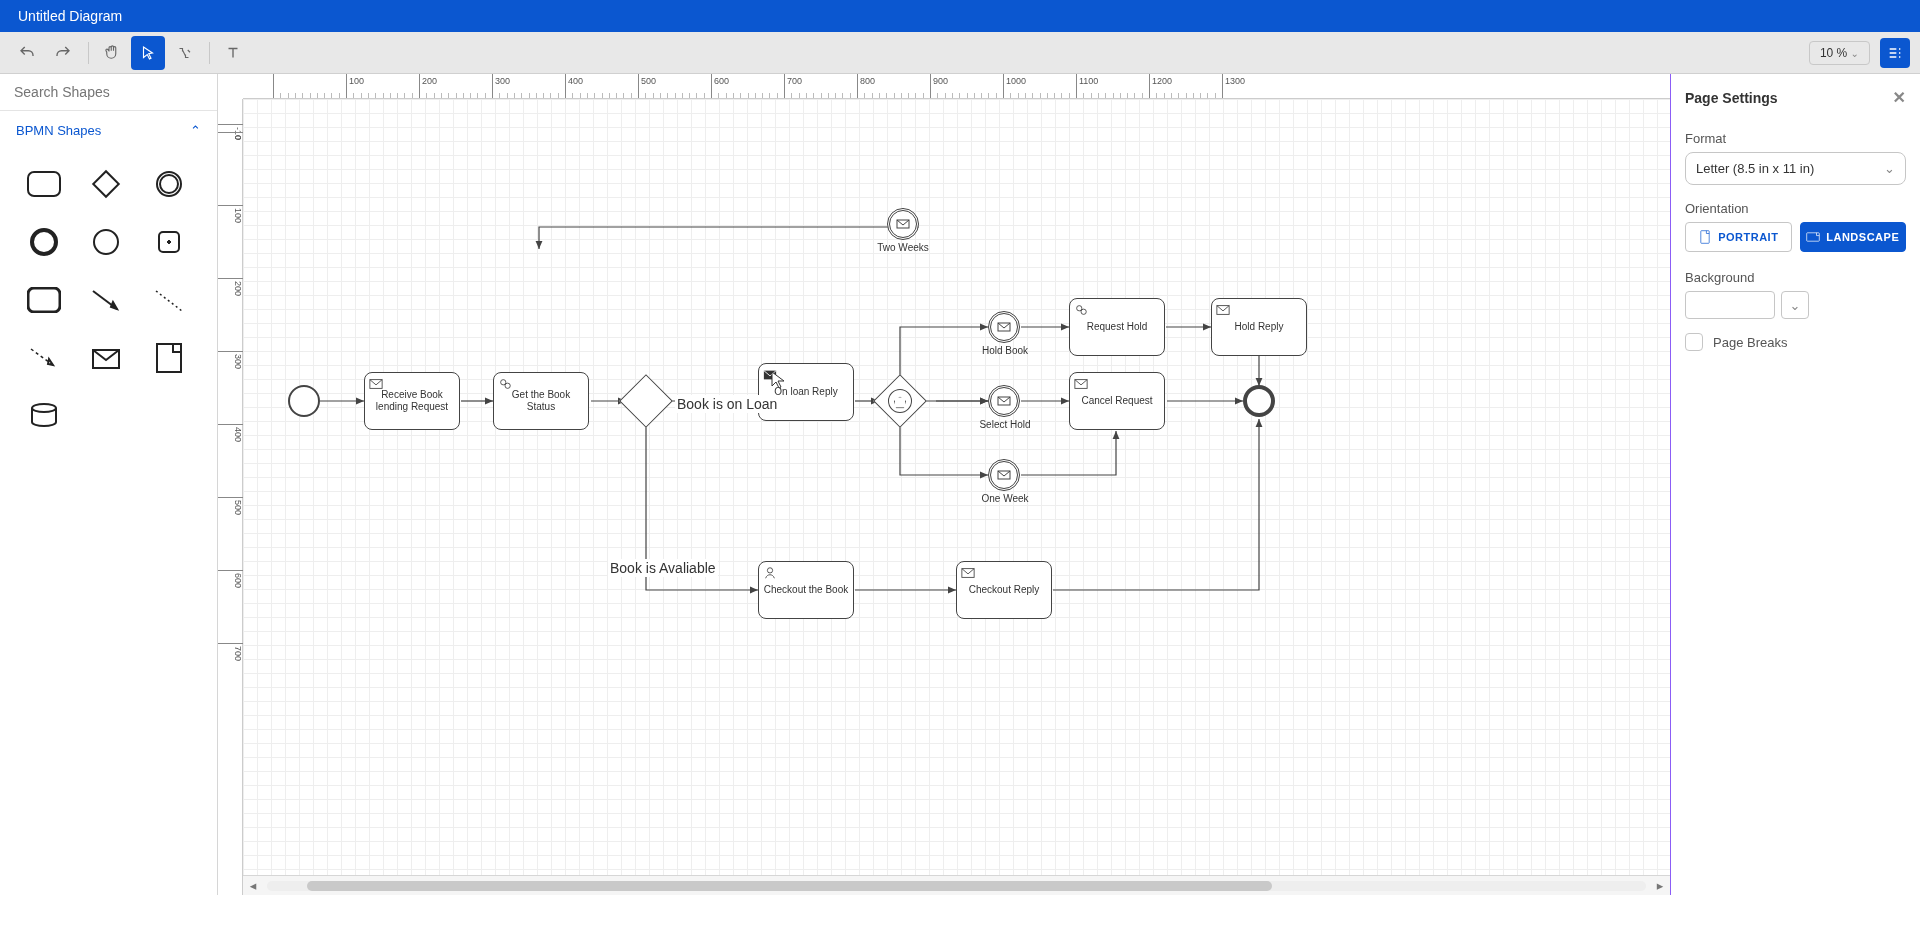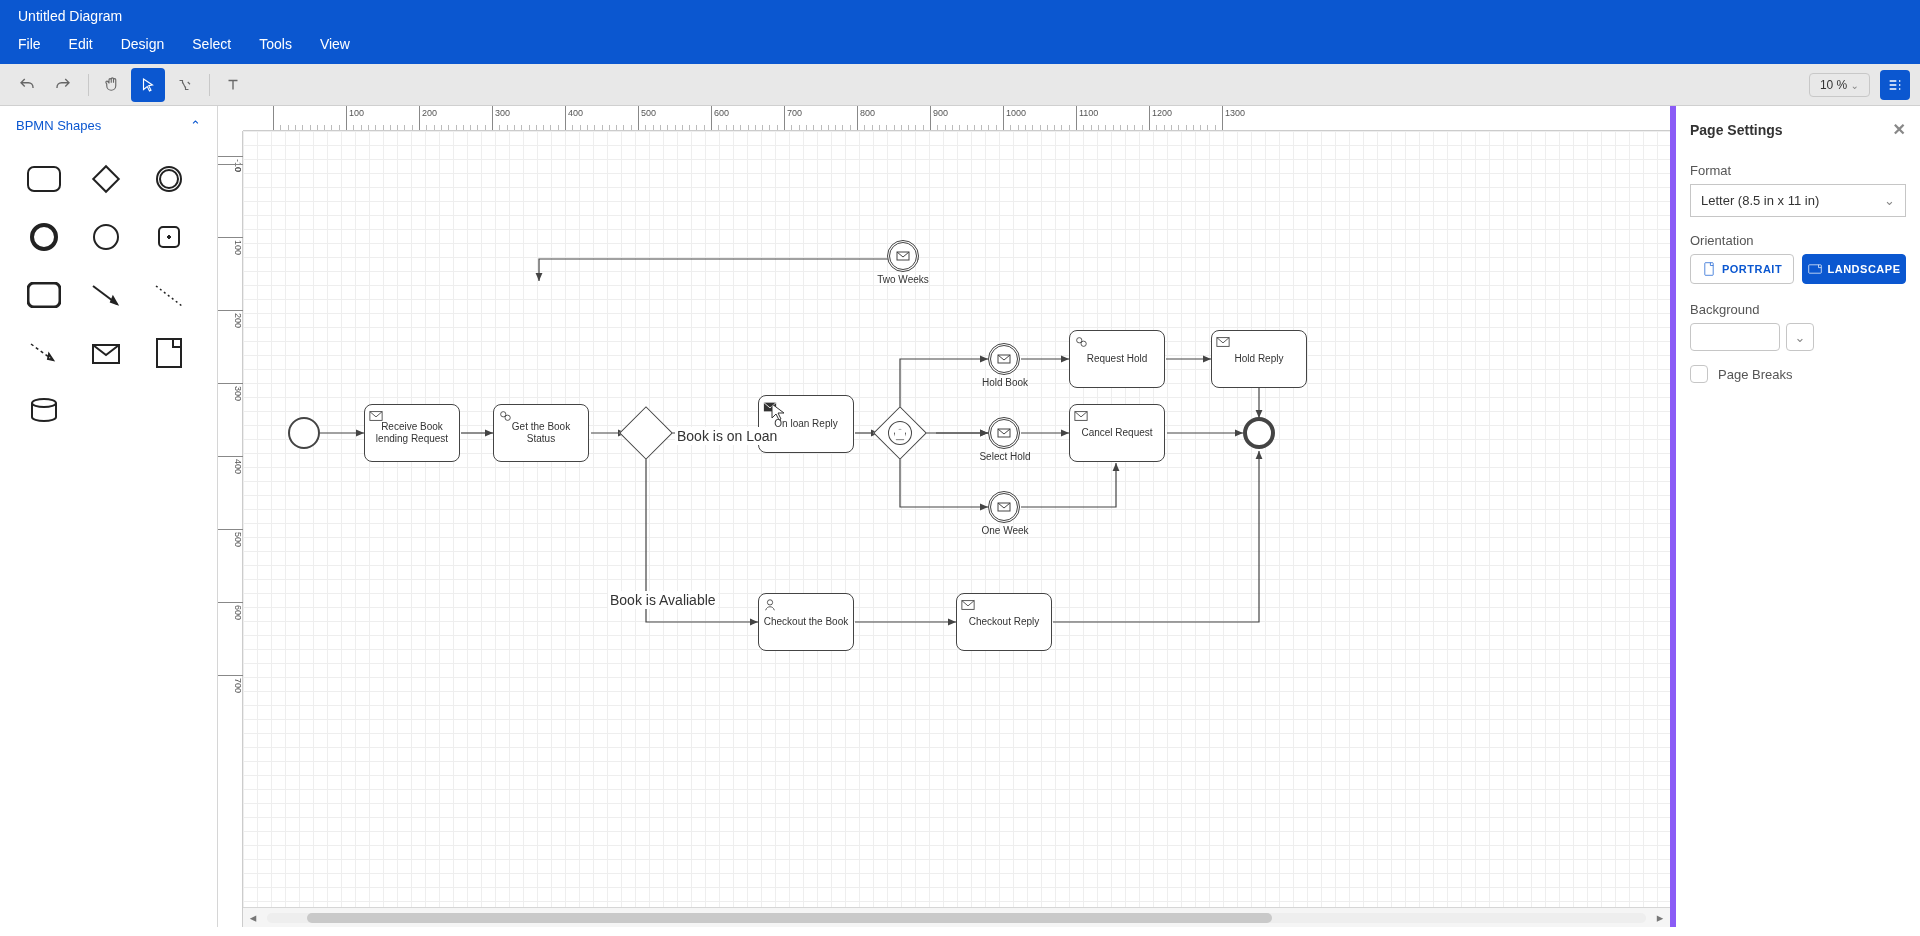--- a/index.html
+++ b/index.html
@@ -56,49 +56,41 @@
 .gateway.eb::before{content:"";position:absolute;left:13px;top:13px;width:10px;height:10px;border:1px solid #444;clip-path:polygon(50% 0,100% 38%,82% 100%,18% 100%,0 38%);transform:rotate(-45deg)}
 
 .edgelbl{position:absolute;font-size:14px;background:#fff;padding:1px 2px}
 
 .hscroll{position:absolute;left:25px;right:0;bottom:0;height:20px;background:#f5f5f5;border-top:1px solid #d6d6d6;display:flex;align-items:center}
 .hscroll .arrow{width:20px;height:20px;display:flex;align-items:center;justify-content:center;color:#777;cursor:pointer}
 .hscroll .track{flex:1;height:10px;background:#eee;border-radius:5px;position:relative;margin:0 4px}
 .hscroll .thumb{position:absolute;left:40px;width:70%;height:10px;background:#c9c9c9;border-radius:5px}
 
 
-.right{width:250px;border-left:6px solid #8b5cf6;background:#fff;padding:0}
+.right{width:250px;border-left:1px solid #8b5cf6;background:#fff;padding:0}
 .rhdr{display:flex;justify-content:space-between;align-items:center;padding:14px 14px 10px;font-weight:600;font-size:14px}
 .rclose{cursor:pointer;color:#888;font-size:16px}
 .rsec{padding:6px 14px 10px}
 .rlbl{font-size:13px;color:#555;margin:8px 0 6px}
-.sel{width:100%;border:1px solid #c6c6c6;border-radius:0;padding:8px 10px;font-size:13px;display:flex;justify-content:space-between;align-items:center;cursor:pointer;background:#fff}
+.sel{width:100%;border:1px solid #c6c6c6;border-radius:8px;padding:8px 10px;font-size:13px;display:flex;justify-content:space-between;align-items:center;cursor:pointer;background:#fff}
 .orient{display:flex;gap:8px;margin-top:6px}
 .obtn{flex:1;border:1px solid #c6c6c6;border-radius:4px;padding:7px 4px;font-size:11px;font-weight:600;letter-spacing:.5px;display:flex;gap:6px;align-items:center;justify-content:center;cursor:pointer;background:#fff;color:#0b57d0}
 .obtn.active{background:#0b57d0;color:#fff;border-color:#0b57d0}
 .obtn svg{width:14px;height:14px;stroke:currentColor;fill:none}
 .bgrow{display:flex;gap:6px;margin-top:6px}
 .swatch{width:90px;height:28px;border:1px solid #c6c6c6;border-radius:4px;background:#fff}
 .swbtn{width:28px;height:28px;border:1px solid #c6c6c6;border-radius:4px;display:flex;align-items:center;justify-content:center;cursor:pointer;background:#fff}
 .chkrow{display:flex;align-items:center;gap:10px;margin-top:14px;font-size:13px;color:#555}
 .chkbox{width:18px;height:18px;border:1.5px solid #c6c6c6;border-radius:4px}
 </style>
 </head>
 <body>
 
 <div class="hdr">
   <div class="title">Untitled Diagram</div>
-  <div class="menubar">
-    <div>File</div>
-    <div>Edit</div>
-    <div>Design</div>
-    <div>Select</div>
-    <div>Tools</div>
-    <div>View</div>
-  </div>
 </div>
 
 <div class="tb">
   <div class="tbbtn">
       <svg viewBox="0 0 24 24">
         <path d="M9 14l-5-5 5-5M4 9h10a6 6 0 016 6v1" stroke-width="1.8"></path>
       </svg>
     </div>
   <div class="tbbtn">
       <svg viewBox="0 0 24 24">
@@ -133,20 +125,21 @@
   <div class="propbtn">
       <svg viewBox="0 0 24 24" width="16" height="16">
         <path d="M4 6h10M4 12h10M4 18h10M18 6h2M18 12h2M18 18h2" stroke-width="2"></path>
       </svg>
     </div>
 </div>
 
 <div class="main">
 
   <div class="left">
+    <input class="search" placeholder="Search Shapes" style="">
     <div class="cathdr">
       <span>BPMN Shapes</span>
       <span>⌃</span>
     </div>
     <div class="palette">
       <div class="pshape">
           <svg width="34" height="26">
             <rect x="1" y="1" width="32" height="24" rx="6"></rect>
           </svg>
         </div>

